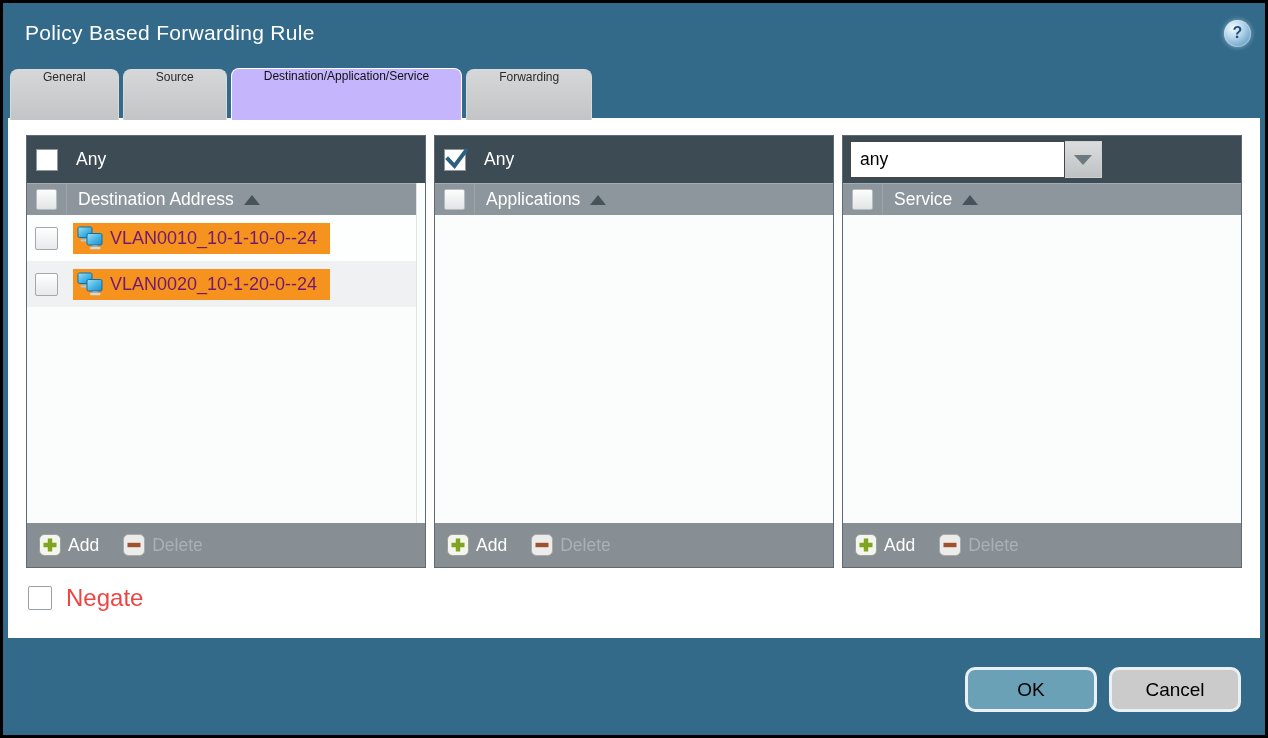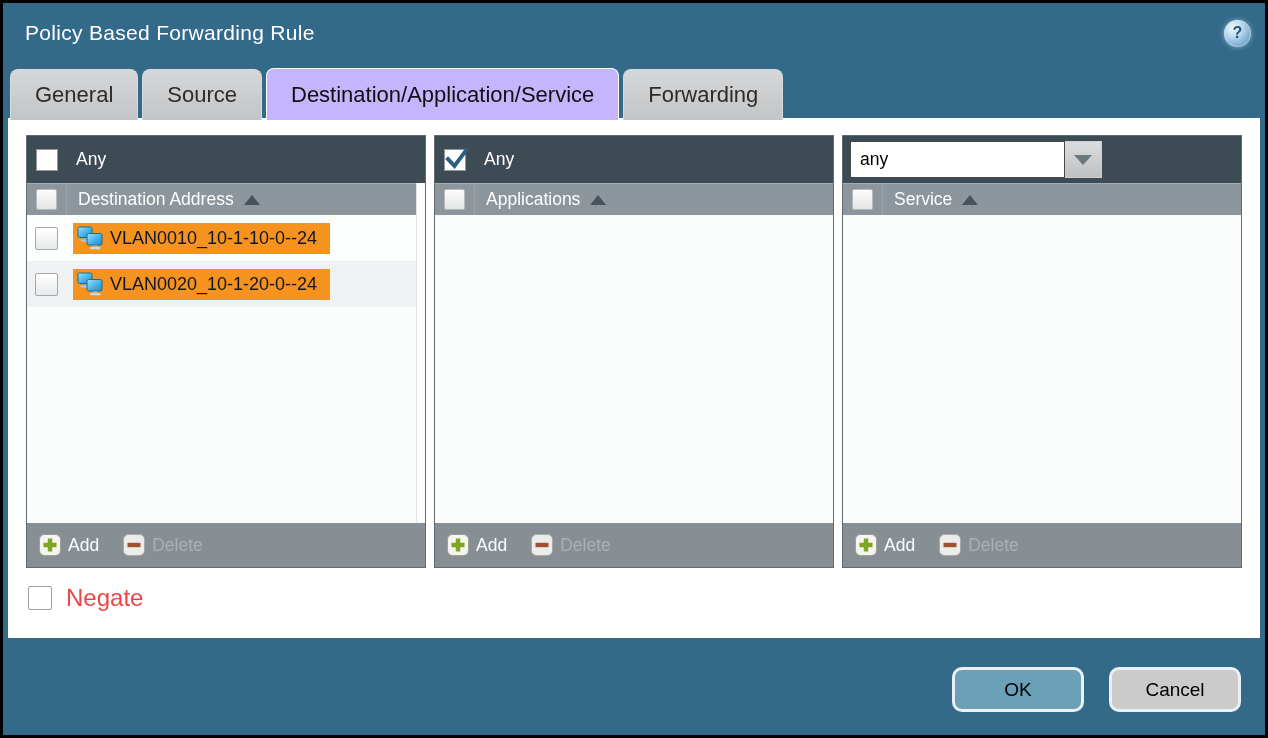--- a/index.html
+++ b/index.html
@@ -19,22 +19,22 @@
   .help-icon{
     width:27px;height:27px;border-radius:50%;
     background:radial-gradient(circle at 35% 30%, #f2fafe 0%, #bcd9ec 35%, #79acd0 70%, #5c95bd 100%);
     box-shadow:0 0 5px rgba(220,240,255,.55), inset 0 0 2px #fff;
     display:flex;align-items:center;justify-content:center;
     color:#1c517c;font-weight:bold;font-size:16px;cursor:pointer;
   }
   
   .tabs{position:absolute;left:7px;top:65px;display:flex;gap:4px;align-items:flex-end;z-index:3;}
   .tab{
-    height:50px;display:flex;align-items:center;
-    padding:0 24px;font-size:22px;color:#2b2b2b;
+    height:50px;display:flex;
+    padding:0 32px;font-size:12px;color:#2b2b2b;
     background:linear-gradient(#d6d7d8,#c3c4c5);
     border:1px solid #d9dadb;border-bottom:none;
     border-radius:8px 8px 0 0;cursor:pointer;white-space:nowrap;
   }
   .tab.active{background:#c4b5fd;color:#101010;border-color:#fff;height:51px;}
   
   .content{position:absolute;left:5px;top:115px;width:1252px;height:520px;background:#fff;z-index:2;}
   .panels{position:absolute;left:18px;top:17px;width:1216px;display:flex;gap:8px;}
   .panel{
     flex:1;height:433px;box-sizing:border-box;
@@ -58,21 +58,21 @@
   .sort-up{width:0;height:0;border-left:8px solid transparent;border-right:8px solid transparent;
     border-bottom:10px solid #47535B;}
   .list{flex:1;background:#fbfcfc;overflow:hidden;}
   .lrow{height:46px;display:flex;align-items:center;cursor:pointer;}
   .lrow.even{background:#fdfefe;}
   .lrow.odd{background:#eff1f2;}
   .row-cb-cell{width:39px;display:flex;align-items:center;justify-content:center;flex:none;}
   .cb-row{width:21px;height:21px;background:linear-gradient(#ffffff,#e7e9ea);
     border:1px solid #a3a8ac;border-radius:2px;cursor:pointer;}
   .chip{margin-left:7px;background:#F6921E;height:31px;display:inline-flex;align-items:center;
-    padding:0 13px 0 4px;color:#0f172a;font-size:18px;gap:7px;}
+    padding:0 13px 0 4px;color:#701a75;font-size:18px;gap:7px;}
   .gutter{position:absolute;top:47px;bottom:44px;right:0;width:8px;background:#fcfdfd;
     border-left:1px solid #e2e4e5;z-index:1;}
   .pfooter{height:44px;background:#878F95;display:flex;align-items:center;
     padding-left:12px;gap:24px;flex:none;}
   .fbtn{display:flex;align-items:center;gap:7px;cursor:pointer;}
   .fbtn-label{font-size:17.5px;color:#fff;}
   .fbtn.disabled .fbtn-label{color:#aab0b4;}
   
   .dd-header{height:47px;background:#3D4B54;display:flex;align-items:center;
     padding-left:7px;flex:none;}
@@ -84,21 +84,21 @@
     border:1px solid #cdd0d1;border-left:none;
     display:flex;align-items:center;justify-content:center;}
   .dd-arrow{width:0;height:0;border-left:9px solid transparent;border-right:9px solid transparent;
     border-top:10px solid #6d787f;}
   
   .negate-row{position:absolute;left:20px;top:466px;display:flex;align-items:center;gap:14px;}
   .cb-negate{width:24px;height:24px;background:#fff;border:1px solid #98a0a5;
     border-radius:2px;cursor:pointer;box-sizing:border-box;}
   .negate-label{font-size:24px;color:#ef4444;}
   
-  .dlg-buttons{position:absolute;right:24px;top:664px;display:flex;gap:25px;z-index:2;}
+  .dlg-buttons{position:absolute;right:24px;top:664px;display:flex;gap:12px;z-index:2;}
   .btn{width:132px;height:45px;border-radius:10px;border:3px solid #eaf0f3;
     font-size:19px;color:#000;display:flex;align-items:center;justify-content:center;
     cursor:pointer;font-family:inherit;box-sizing:border-box;}
   .btn-ok{background:#6BA1B7;}
   .btn-cancel{background:#cbcbcb;}
   .hidden-defs{position:absolute;width:0;height:0;overflow:hidden;}
 </style>
 </head>
 <body>
 

